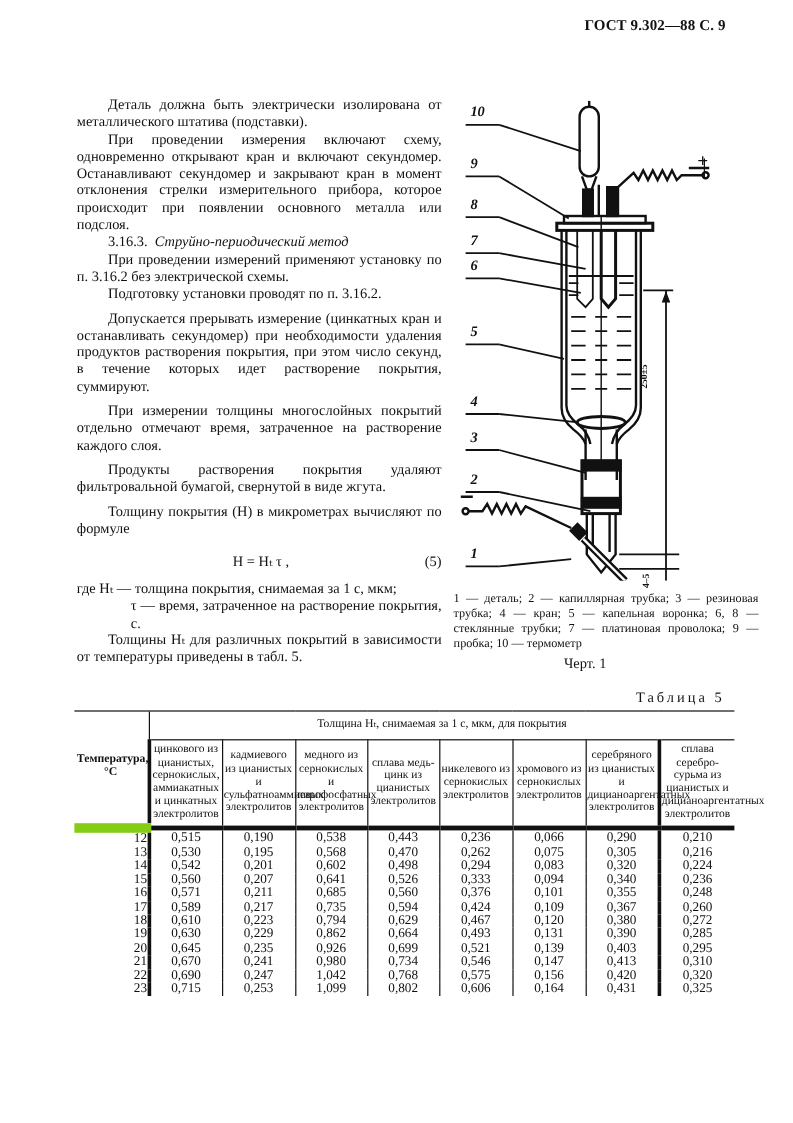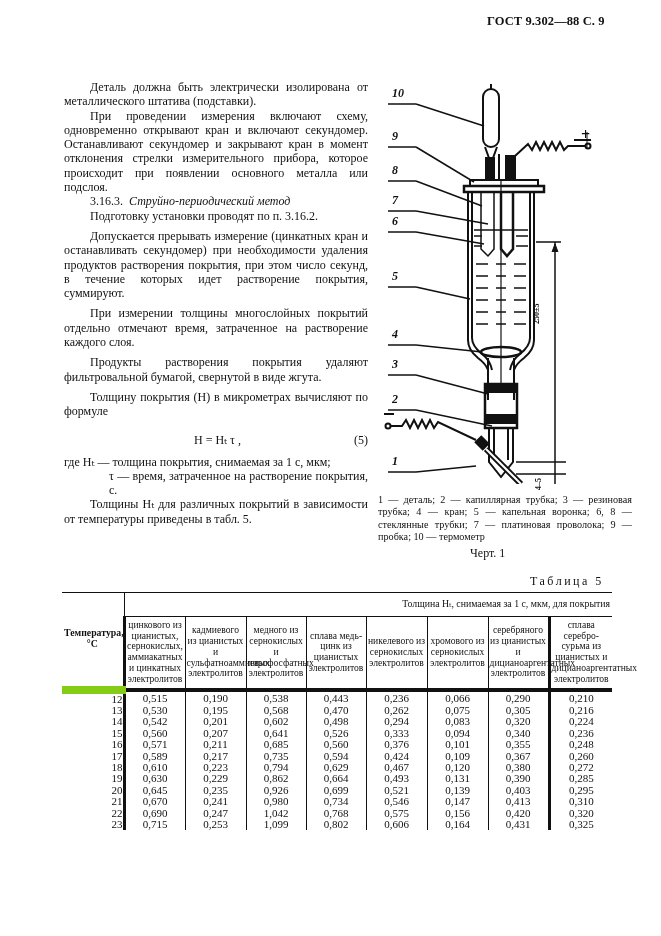--- a/index.html
+++ b/index.html
@@ -15,40 +15,41 @@
   .formula .n { position:absolute; right:0; top:0; }
   .defs p { text-indent:0; }
   .defs .d2 { padding-left:45px; }
   .figure { position:absolute; left:376px; top:84px; width:250px; height:400px; }
   .caption { position:absolute; left:378px; top:494px; width:254px; font-size:10.2px; line-height:12.3px; text-align:justify; }
   .chert { position:absolute; left:470px; top:546px; font-size:12px; }
   .tabtitle { position:absolute; left:530px; top:574px; font-size:12px; letter-spacing:2.5px; }
   table.t5 { position:absolute; left:62px; top:592px; width:540px; border-collapse:collapse; font-size:10.5px; table-layout:fixed; }
   table.t5 th, table.t5 td { padding:0; text-align:center; font-weight:normal; }
   table.t5 thead th { border-left:1px solid #111; vertical-align:middle; line-height:10.8px; font-size:9.6px; padding:3px 1px; }
-  table.t5 thead tr.top th { border-top:1.5px solid #111; border-bottom:1px solid #111; padding:6px 2px; font-size:9.8px; }
+  table.t5 thead tr.top th { border-top:1.5px solid #111; border-bottom:1px solid #111; padding:6px 2px; font-size:9.8px;text-align:center; }
   table.t5 thead th.first { border-left:none; font-size:10px; }
   table.t5 thead tr.sub th { border-bottom:4px solid #111; }
   table.t5 tbody td { line-height:11.4px; font-size:11px; border-left:1px solid #111; }
   table.t5 tbody td.temp { border-left:none;text-align:right; }
   table.t5 .thick { border-left:3px solid #111 !important; }
   table.t5 thead .spanhead { text-align:right; padding-right:50px; }
 </style>
 </head>
 <body>
 
 <div class="header">ГОСТ 9.302—88 С. 9</div>
 
 <div class="left-col">
   <p>Деталь должна быть электрически изолирована от металлического штатива (подставки).</p>
   <p>При проведении измерения включают схему, одновременно открывают кран и включают секундомер. Останавливают секундомер и закрывают кран в момент отклонения стрелки измерительного прибора, которое происходит при появлении основного металла или подслоя.</p>
   <p>
     <span>3.16.3.</span>&nbsp;
     <i>Струйно-периодический метод</i>
   </p>
+  <p>При проведении измерений применяют установку по п. 3.16.2 без электрической схемы.</p>
   <p>Подготовку установки проводят по п. 3.16.2.</p>
   <p class="gap">Допускается прерывать измерение (цинкатных кран и останавливать секундомер) при необходимости удаления продуктов растворения покрытия, при этом число секунд, в течение которых идет растворение покрытия, суммируют.</p>
   <p class="gap">При измерении толщины многослойных покрытий отдельно отмечают время, затраченное на растворение каждого слоя.</p>
   <p class="gap">Продукты растворения покрытия удаляют фильтровальной бумагой, свернутой в виде жгута.</p>
   <p class="gap">Толщину покрытия (H) в микрометрах вычисляют по формуле</p>
   <div class="formula">
     <span class="f">H = Hₜ τ ,</span>
     <span class="n">(5)</span>
   </div>
   <div class="defs">

